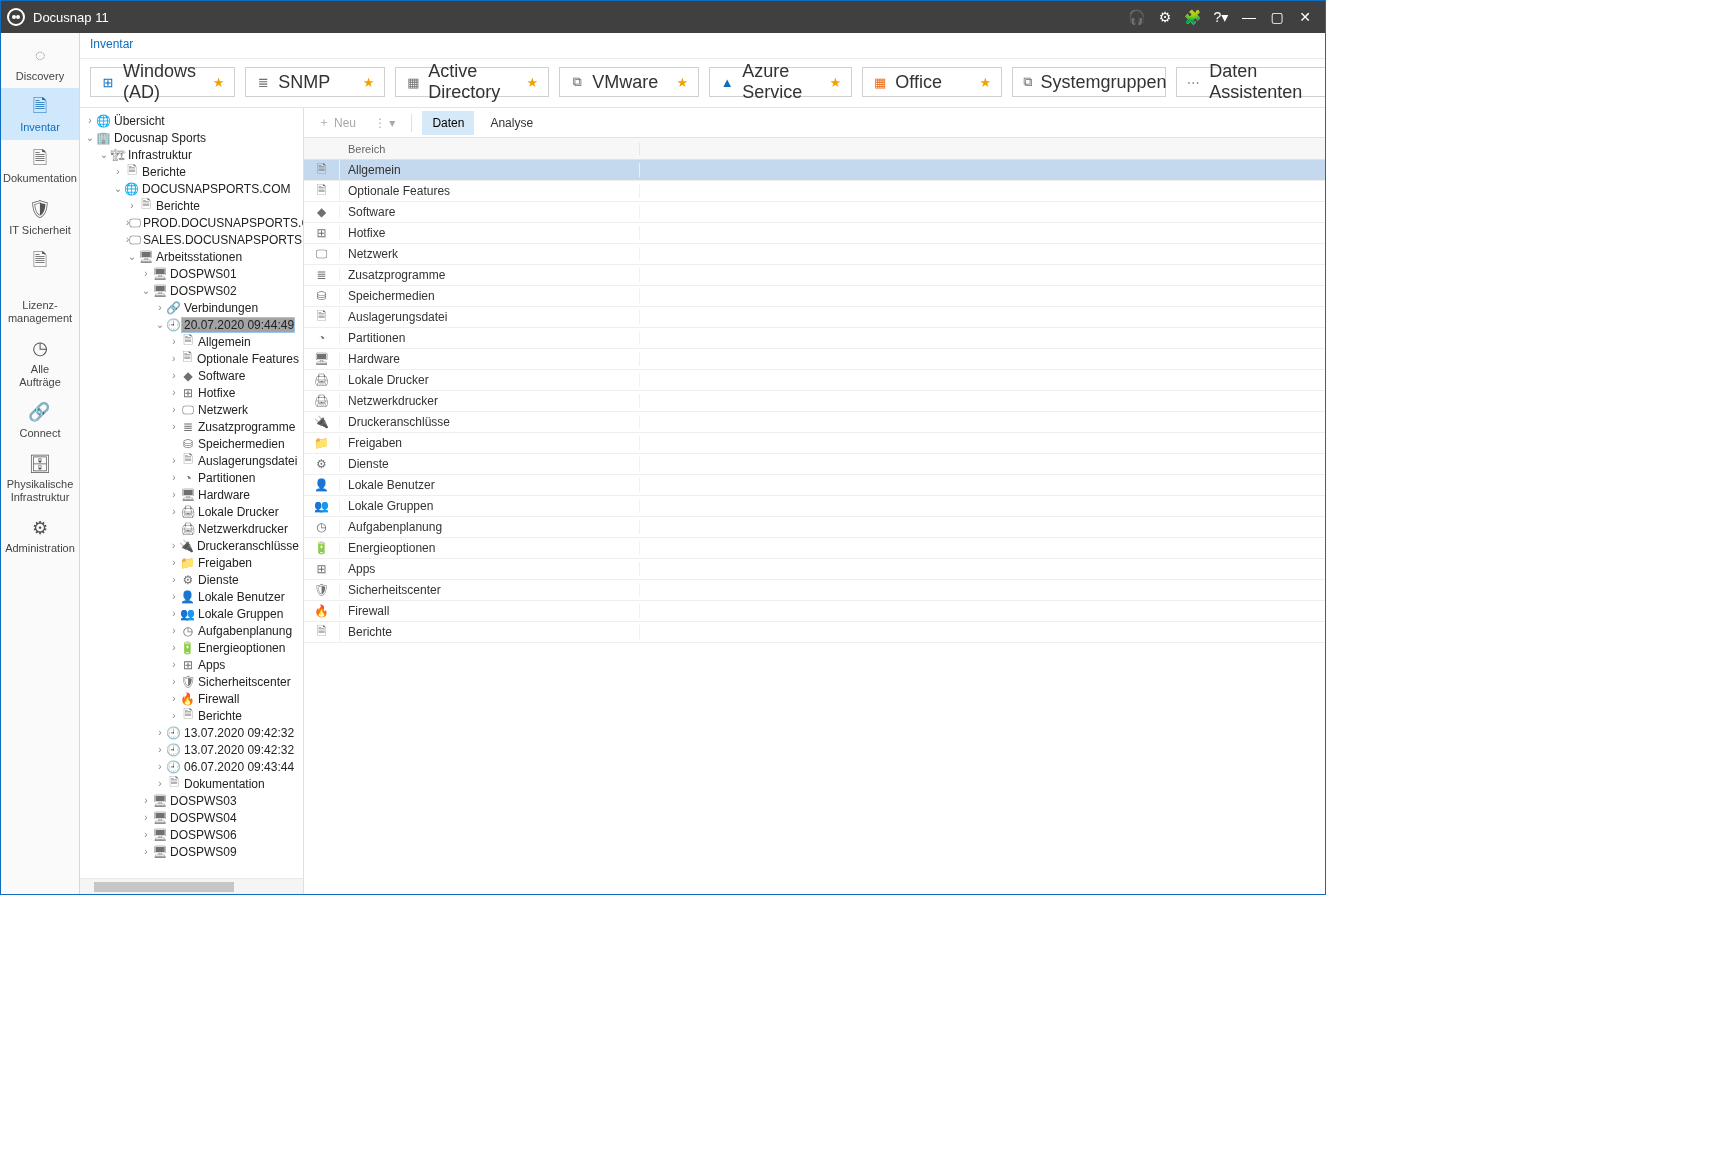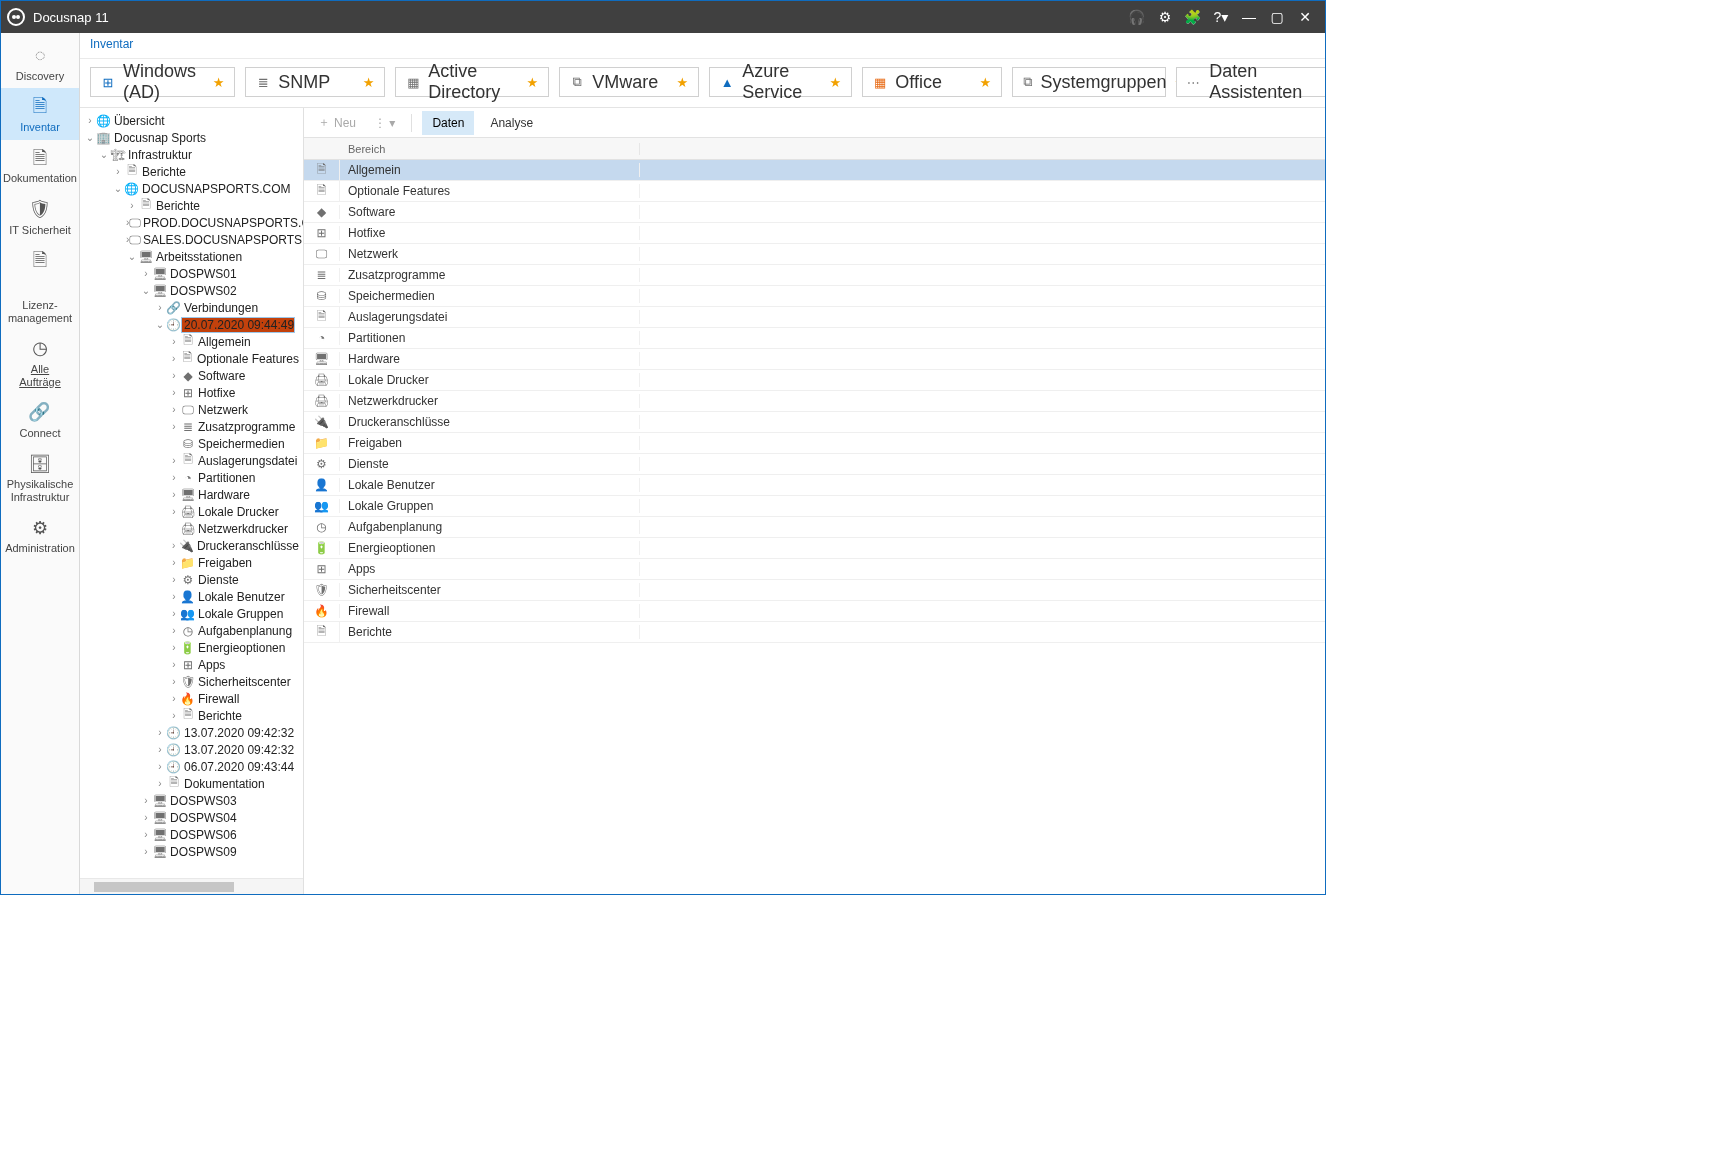--- a/index.html
+++ b/index.html
@@ -107,21 +107,21 @@
   .treewrap .hscroll .thumb {
     height:10px; background:#c6c6c6; width:140px; margin-left:14px;
   }
   .node {
     display:flex; align-items:center; height:17px; white-space:nowrap;
     padding-right:4px; cursor:default;
   }
   .tw { width:12px; text-align:center; color:#888; font-size:10px; cursor:pointer;}
   .ic { width:16px; text-align:center; font-size:12px; color:#707070;}
   .lbl { padding-left:2px; font-size:12px; color:#222;text-align:right;}
-  .node.sel .lbl { background:#c2410c; outline:1px solid #9cc7ea; }
+  .node.sel .lbl { background:#a3a3a3; outline:1px solid #9cc7ea; }
   
   .i0{padding-left:0px}.i1{padding-left:14px}.i2{padding-left:28px}.i3{padding-left:42px}
   .i4{padding-left:56px}.i5{padding-left:70px}.i6{padding-left:84px}
   
   .rpane { flex:1; display:flex; flex-direction:column; border-left:0; }
   .rtoolbar {
     height:30px; display:flex; align-items:center; gap:6px;
     padding: 0 8px; border-bottom:1px solid #e2e2e2;
   }
   .rtoolbar .rbtn { display:flex; align-items:center; gap:4px; color:#a9a9a9; padding:4px 6px;}
@@ -184,21 +184,21 @@
         <div class="ni-icon">🛡</div>
         <div style="white-space: pre-line;">IT Sicherheit</div>
       </div>
       <div class="navitem">
         <div class="ni-icon">🗎</div>
         <div style="white-space: pre-line; margin-top: 24px;">Lizenz-
 management</div>
       </div>
       <div class="navitem">
         <div class="ni-icon">◷</div>
-        <div style="white-space: pre-line; text-decoration: underline;">Alle
+        <div style="white-space: pre-line;">Alle
 Aufträge</div>
       </div>
       <div class="navitem">
         <div class="ni-icon">🔗</div>
         <div style="white-space: pre-line; text-align: center;">Connect</div>
       </div>
       <div class="navitem">
         <div class="ni-icon">🗄</div>
         <div style="white-space: pre-line;">Physikalische
 Infrastruktur</div>

